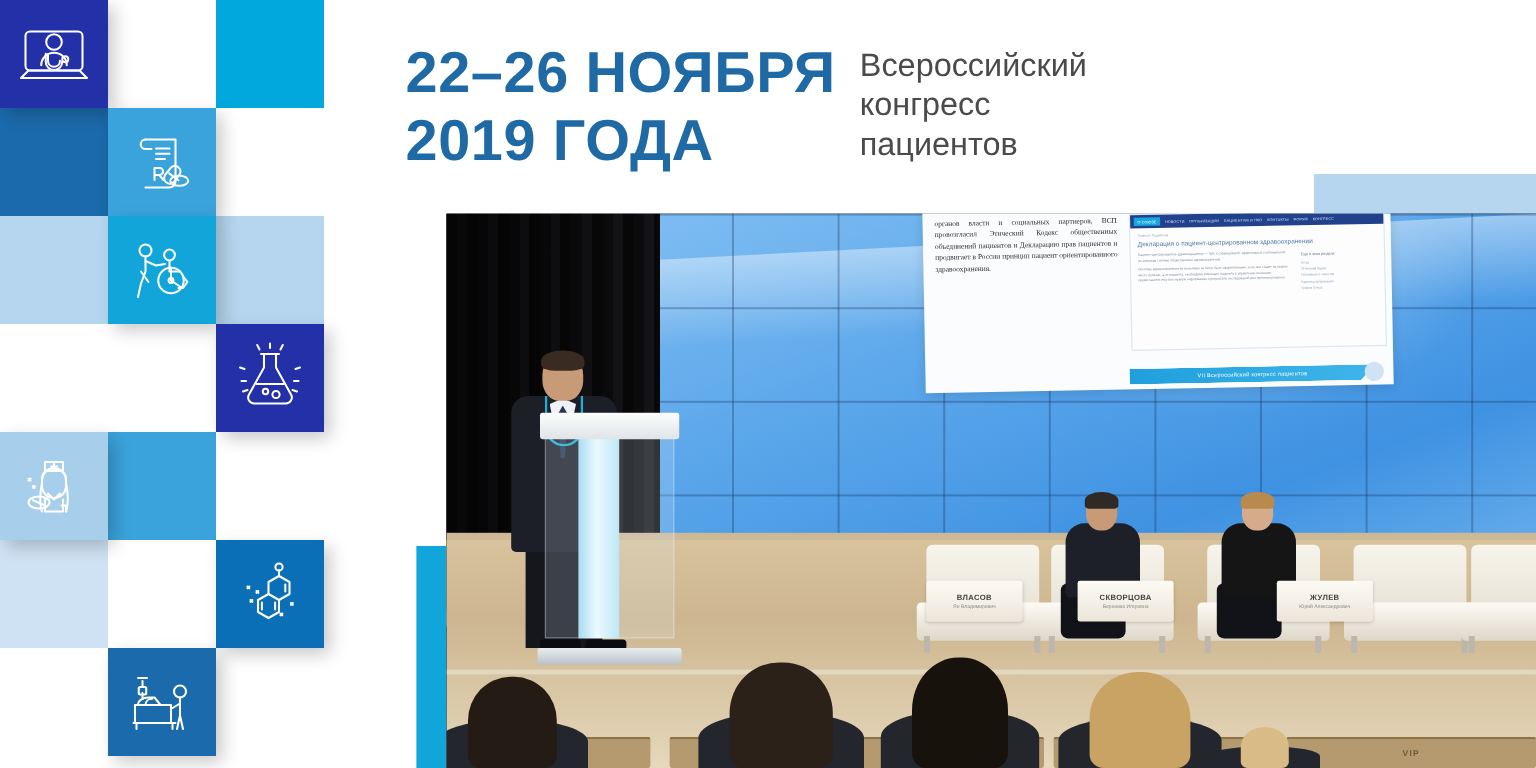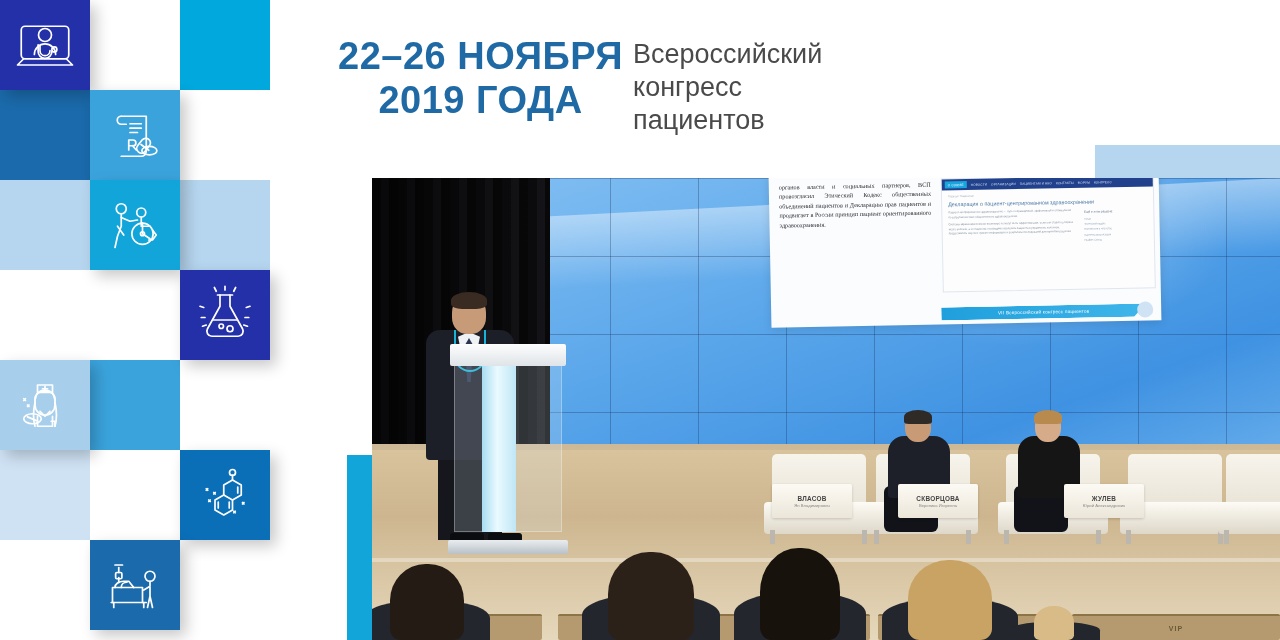--- a/index.html
+++ b/index.html
@@ -20,25 +20,25 @@
   
   .tr-block { position:absolute; right:0; top:145px; width:185px; height:38px;
               background:#b6d6ef; }
 
   
   .cyan-accent { position:absolute; left:347px; top:455px; width:55px; height:185px;
                  background:#12a5d9; z-index:2; }
 
   
   .header { position:absolute; left:338px; top:34px; display:flex; align-items:flex-start; }
-  .dates { color:#1f6aa5; font-weight:bold; font-size:38px; line-height:1.16;
-           letter-spacing:.5px; text-align:center; white-space:nowrap; }
+  .dates { color:#1f6aa5; font-weight:bold; font-size:48px; line-height:1.16;
+           letter-spacing:.5px; text-align:left; white-space:nowrap; }
   .roman { color:#1f6aa5; font-weight:bold; font-size:86px; line-height:.95;
            margin:-8px 0 0 26px; letter-spacing:1px; }
-  .congress { color:#4a4a4a; font-size:27px; line-height:1.22; margin:4px 0 0 10px;
+  .congress { color:#4a4a4a; font-size:27px; line-height:1.22; margin:4px 0 0 20px;
               white-space:pre-line; }
 
   
   .photo { position:absolute; left:372px; top:178px; width:908px; height:462px;
            overflow:hidden; z-index:3; background:#0a0a0c; }
 
   
   .ph-floor { position:absolute; left:0; bottom:0; width:100%; height:190px;
               background:linear-gradient(180deg,#d8c39c 0%,#cdb68f 35%,#e6d8bc 100%); }
   .ph-floor2 { position:absolute; left:0; bottom:118px; width:100%; height:78px;

